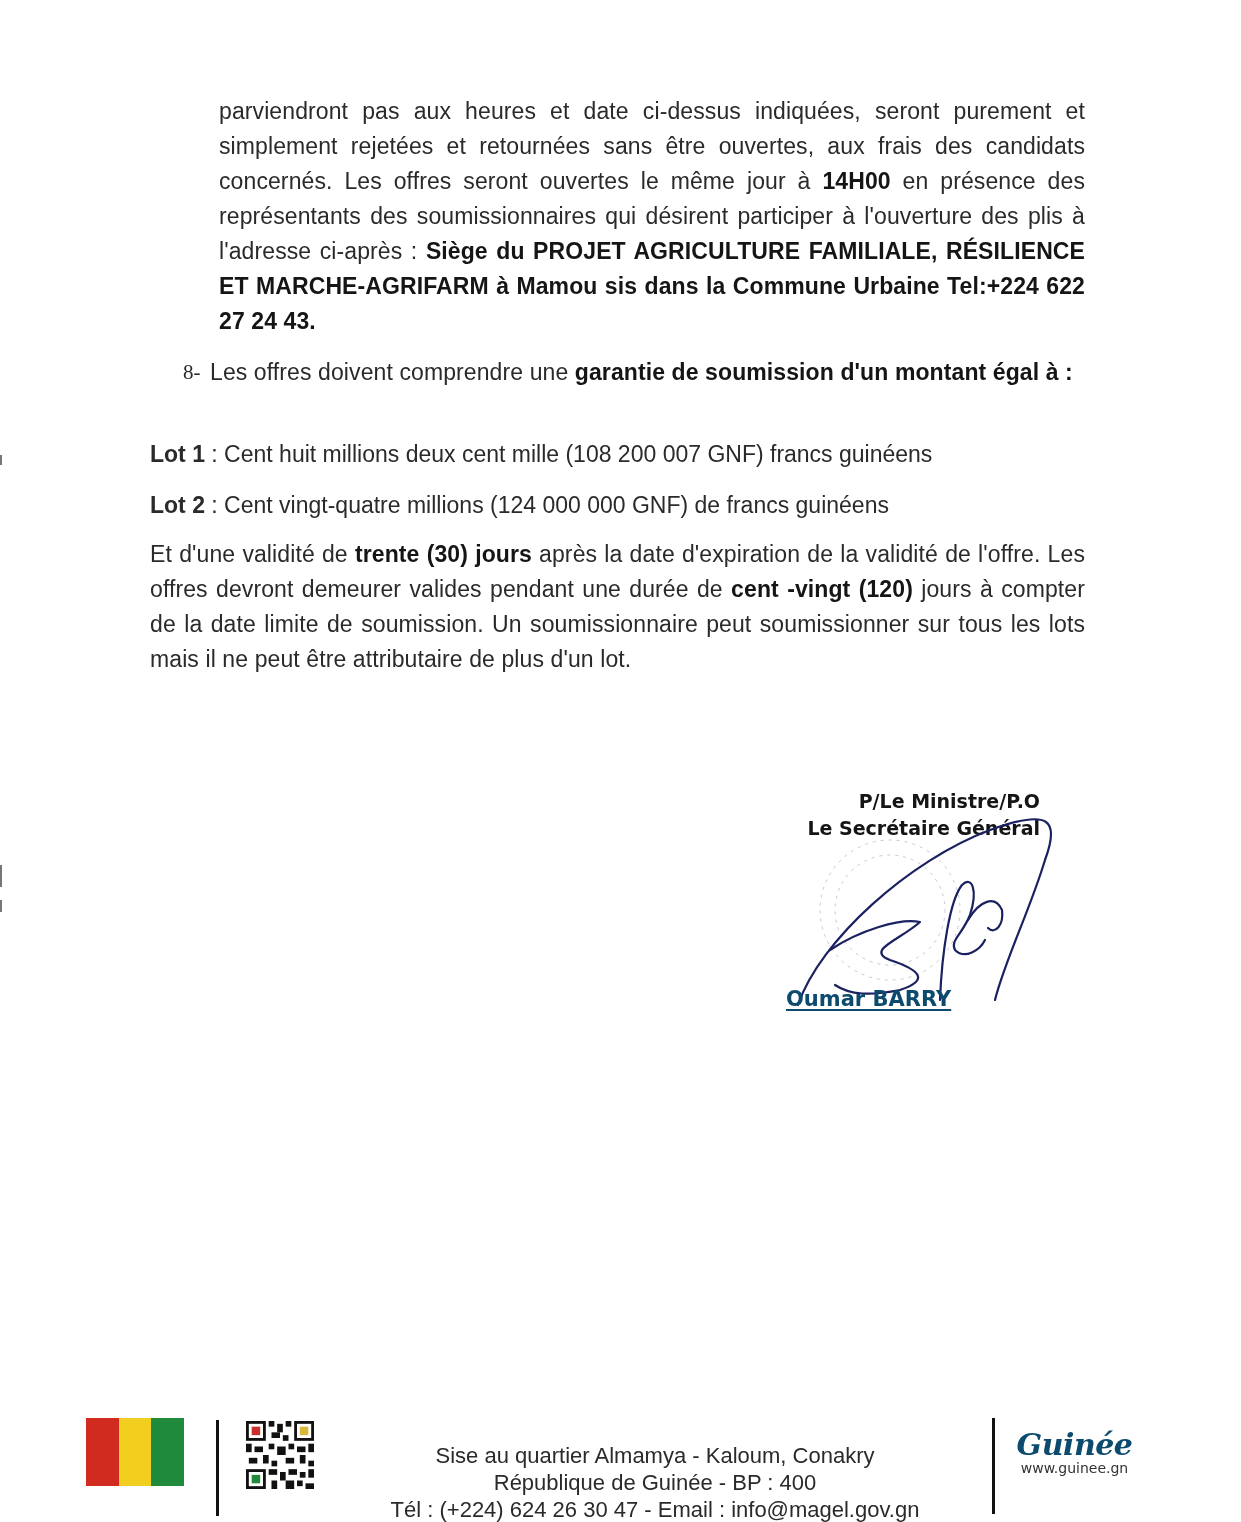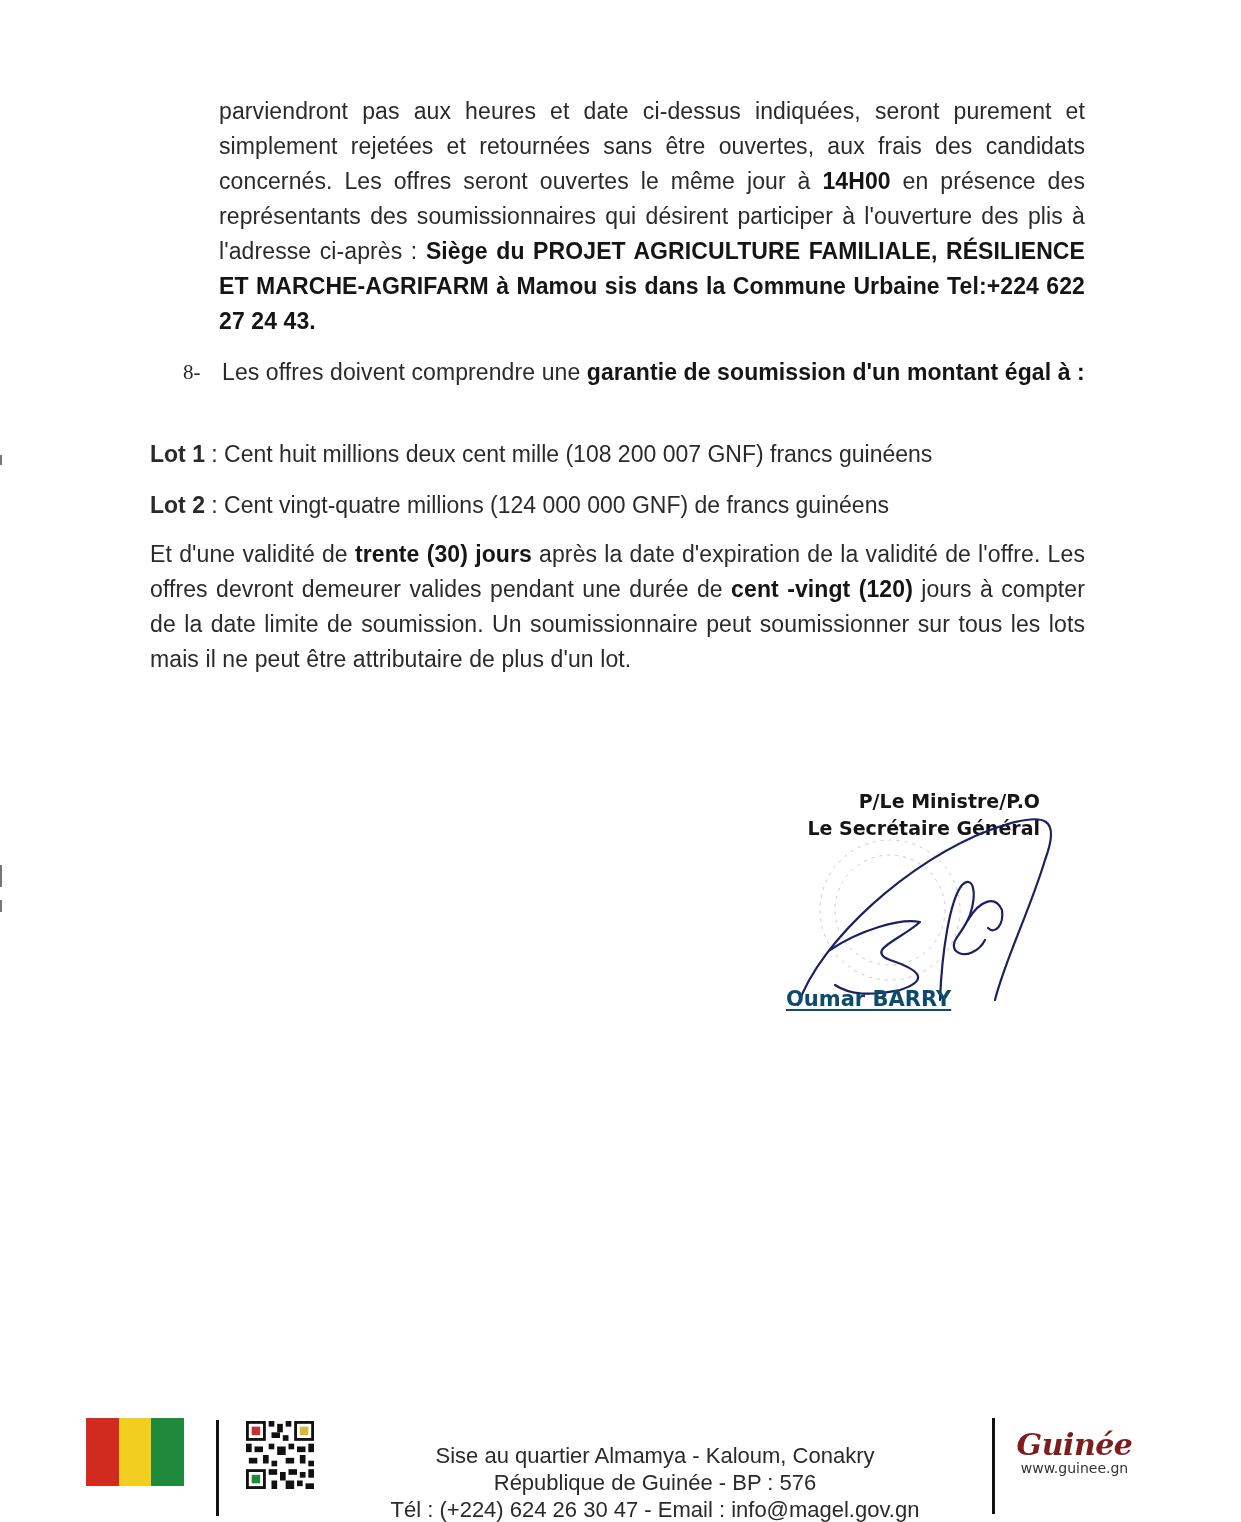--- a/index.html
+++ b/index.html
@@ -18,21 +18,21 @@
     font-size: 23px;
     line-height: 35px;
     text-align: justify;
     letter-spacing: 0.1px;
   }
   .para b { font-weight: bold; color: #151515; }
 
   #p-top { left: 219px; top: 94px; width: 866px; }
   #item8 { left: 183px; top: 355px; width: 902px; }
   #item8 .num { position: absolute; left: 0; top: 0; font-family: "Liberation Serif", serif; font-size: 21px; }
-  #item8 .body { margin-left: 39px; text-align: justify; }
+  #item8 .body { margin-left: 27px; text-align: justify; }
   .lot { position: absolute; left: 150px; font-size: 23px; line-height: 35px; }
   #lot1 { top: 437px; }
   #lot2 { top: 488px; }
   #p-validity { left: 150px; top: 537px; width: 935px; }
 
   .sig {
     position: absolute; left: 740px; top: 788px; width: 300px;
     text-align: right;
     font-family: "DejaVu Sans", sans-serif;
     font-weight: bold; font-size: 19px; line-height: 27px; color: #151515;
@@ -57,21 +57,21 @@
   .qr { position: absolute; left: 244px; top: 1421px; width: 72px; height: 68px; }
   .footer-text {
     position: absolute; left: 340px; top: 1414px; width: 630px;
     text-align: center;
     font-family: "Liberation Sans", sans-serif;
     font-size: 22px; line-height: 27px; color: #2a2a2a; margin-top: 28px;
   }
   .logo { position: absolute; left: 1012px; top: 1428px; width: 125px; height: 60px; text-align: center; }
   .logo-word {
     font-family: "DejaVu Serif", serif; font-style: italic; font-weight: bold;
-    font-size: 30px; color: #7f1d1d; line-height: 34px; letter-spacing: -0.5px;
+    font-size: 30px; color: #0c4a6e; line-height: 34px; letter-spacing: -0.5px;
   }
   .logo-url { font-family: "DejaVu Sans", sans-serif; font-size: 14px; font-weight: normal; color: #333; line-height: 12px; }
   .edge-mark { position: absolute; left: 0; width: 2px; background: #777; }
 </style>
 </head>
 <body>
 
 <div class="page">
 
   <div class="edge-mark" style="top:455px;height:10px;"></div>
@@ -159,21 +159,21 @@
         <rect x="22" y="17" width="2" height="3"></rect>
       <rect x="9" y="21" width="2" height="3"></rect>
         <rect x="14" y="21" width="3" height="3"></rect>
         <rect x="18" y="21" width="2" height="2"></rect>
         <rect x="21" y="22" width="3" height="2"></rect>
     </g>
   </svg>
 
   <div class="footer-text">
     <div>Sise au quartier Almamya - Kaloum, Conakry</div>
-    <div>République de Guinée - BP : 576</div>
+    <div>République de Guinée - BP : 400</div>
     <div>Tél : (+224) 624 26 30 47 - Email : info@magel.gov.gn</div>
   </div>
 
   <div class="vline" id="vline2"></div>
 
   <div class="logo">
     <div class="logo-word">Guinée</div>
     <div class="logo-url">www.guinee.gn</div>
   </div>
 </div>

